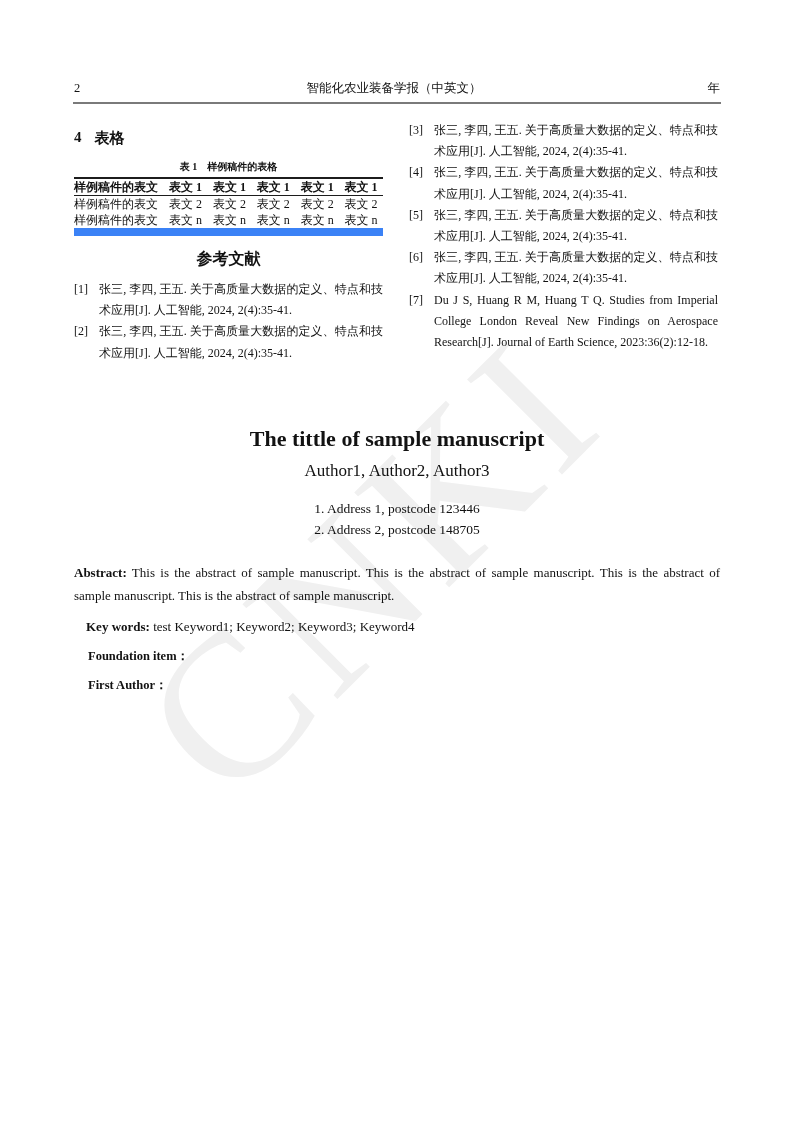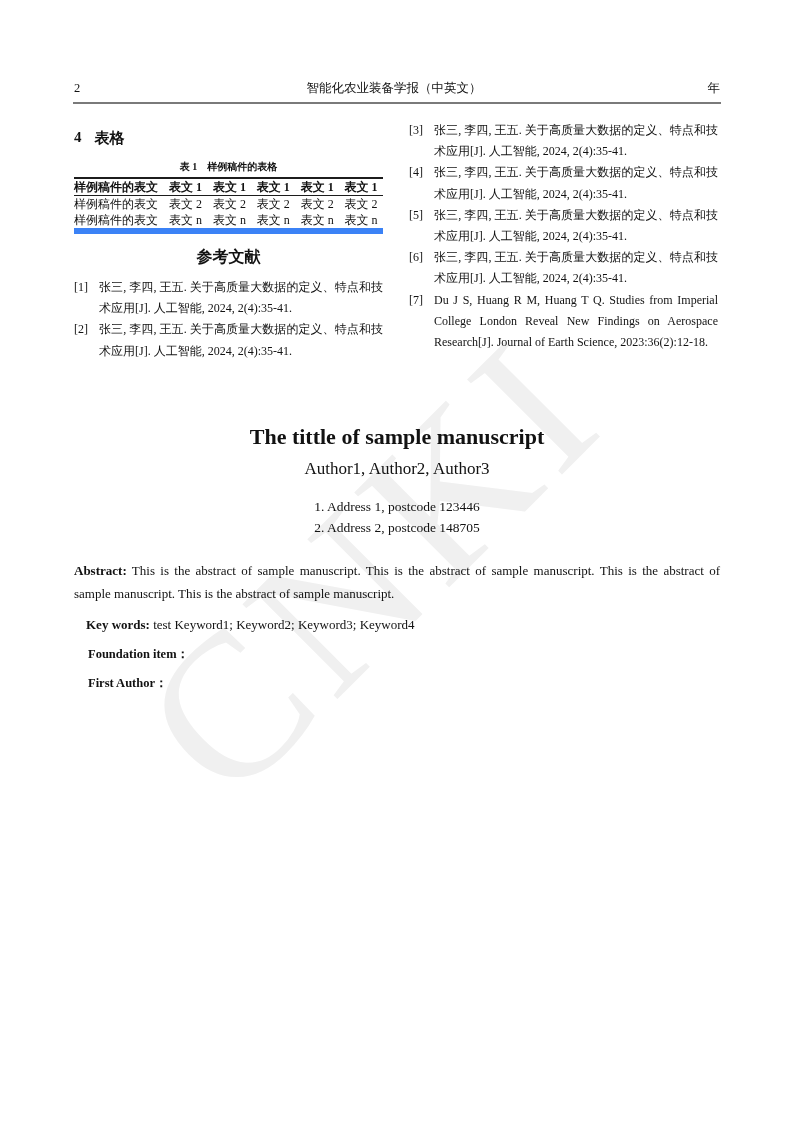--- a/index.html
+++ b/index.html
@@ -18,21 +18,21 @@
     margin:0 74px;padding-top:80px;display:flex;justify-content:space-between;
     align-items:baseline;font-size:12.5px;
   }
   .header-rule{margin:5px 73px 0;border-top:2.5px solid #7a7a7a;height:0;}
   .columns{margin:14px 74px 0;display:flex;gap:26px;}
   .col{width:309px;}
   .section-heading{margin:11px 0 0;font-size:15px;font-weight:bold;display:flex;gap:13px;}
   .table-caption{margin:12px 0 3px;text-align:center;font-weight:bold;font-size:10px;}
   table.sample{
     width:100%;border-collapse:collapse;font-size:12px;
-    border-top:2px solid #1c1c1c;border-bottom:6px solid #3b82f6;
+    border-top:2px solid #1c1c1c;border-bottom:8px solid #3b82f6;
   }
   table.sample th{font-weight:bold;border-bottom:1px solid #1c1c1c;}
   table.sample th,table.sample td{text-align:center;padding:0;height:16px;line-height:16px;white-space:nowrap;}
   table.sample th:first-child,table.sample td:first-child{text-align:left;width:29%;}
   .refs-heading{margin:13px 0 9px;text-align:center;font-weight:bold;font-size:16px;}
   .ref{position:relative;padding-left:25px;text-align:justify;font-size:12px;line-height:21.2px;}
   .ref-label{position:absolute;left:0;top:0;}
   .right-col{margin-top:2px;}
   .article{margin:0 74px;}
   .article-title{margin:62px 0 0;text-align:center;font-size:22px;font-weight:bold;line-height:26px;}

